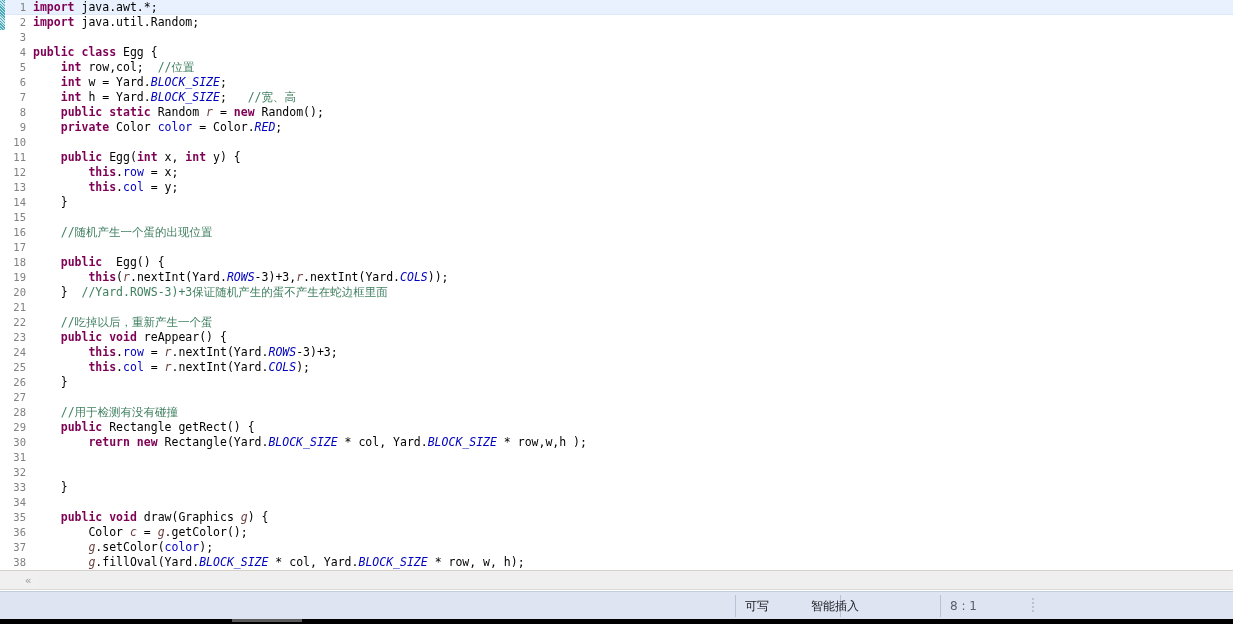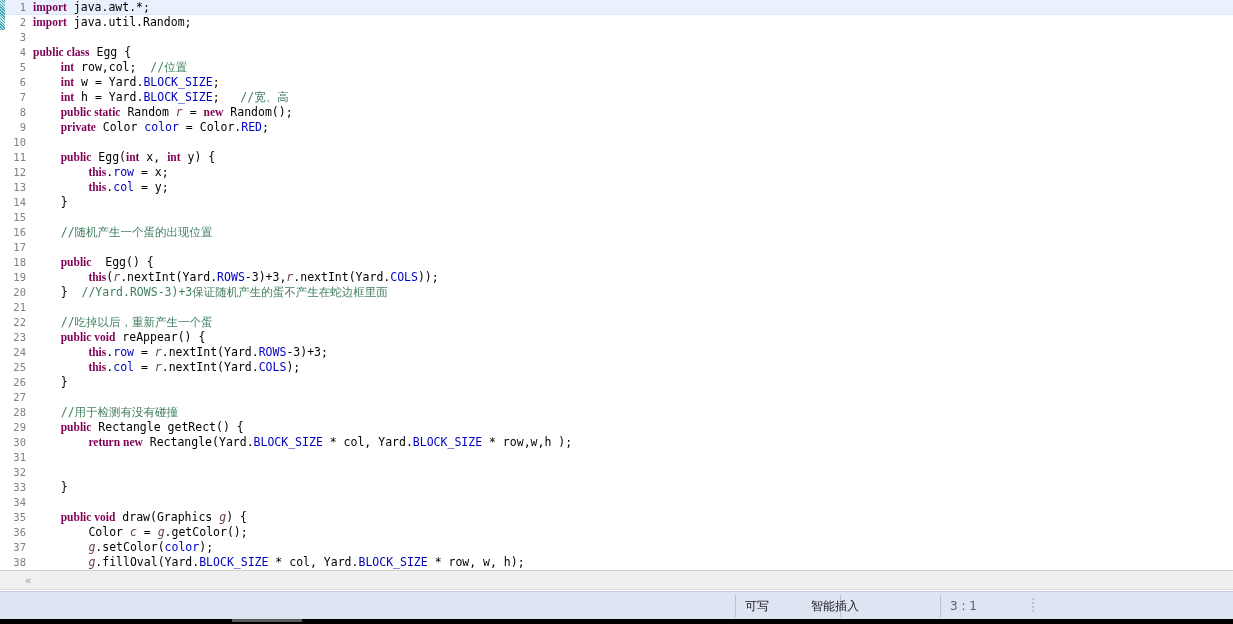--- a/index.html
+++ b/index.html
@@ -35,24 +35,24 @@
   .row { display:block; height:15px; white-space:pre; }
   .ln {
     display:inline-block; width:26px; text-align:right;
     color:#808080; font-size:10.5px;
     font-family:"DejaVu Sans Mono","Liberation Mono",monospace;
     vertical-align:top; padding-right:0px;
   }
   .src { display:inline-block; padding-left:7px; color:#000000; vertical-align:top; }
 
   
-  .kw   { color:#7f0055; font-weight:bold;font-family:Liberation Serif, serif; }
+  .kw   { color:#7f0055; font-weight:bold; }
   .cmt  { color:#3f7f5f;margin-top:37px; }
   .fld  { color:#0000c0; }
-  .sfld { color:#0000c0; }
+  .sfld { color:#0000c0; font-style:italic; }
   .loc  { color:#6a3e3e; font-style:italic; }
   .pun  { color:#000000; }
 
   
   .hscroll {
     position:absolute; left:0; top:570px; width:1233px; height:20px;
     background:#f0f0f0; border-top:1px solid #d4d0c8;
   }
   .hscroll .arrow-left {
     position:absolute; left:20px; top:2px; width:16px; height:16px;
@@ -116,21 +116,21 @@
   </div>
 
   <div class="status">
     <div class="sep" style="left:735px"></div>
     <div class="cell" style="left:736px">可写</div>
 
     <div class="sep" style="left:840px"></div>
     <div class="cell" style="left:802px">智能插入</div>
 
     <div class="sep" style="left:940px"></div>
-    <div class="cell" style="left:941px; color:#55606f">3 : 1</div>
+    <div class="cell" style="left:941px; color:#55606f">8 : 1</div>
 
     <div class="dots" style="left:1032px"></div>
   </div>
 
   <div class="bottom-edge">
     <div class="nub"></div>
   </div>
 </div>
 
 </body></html>

